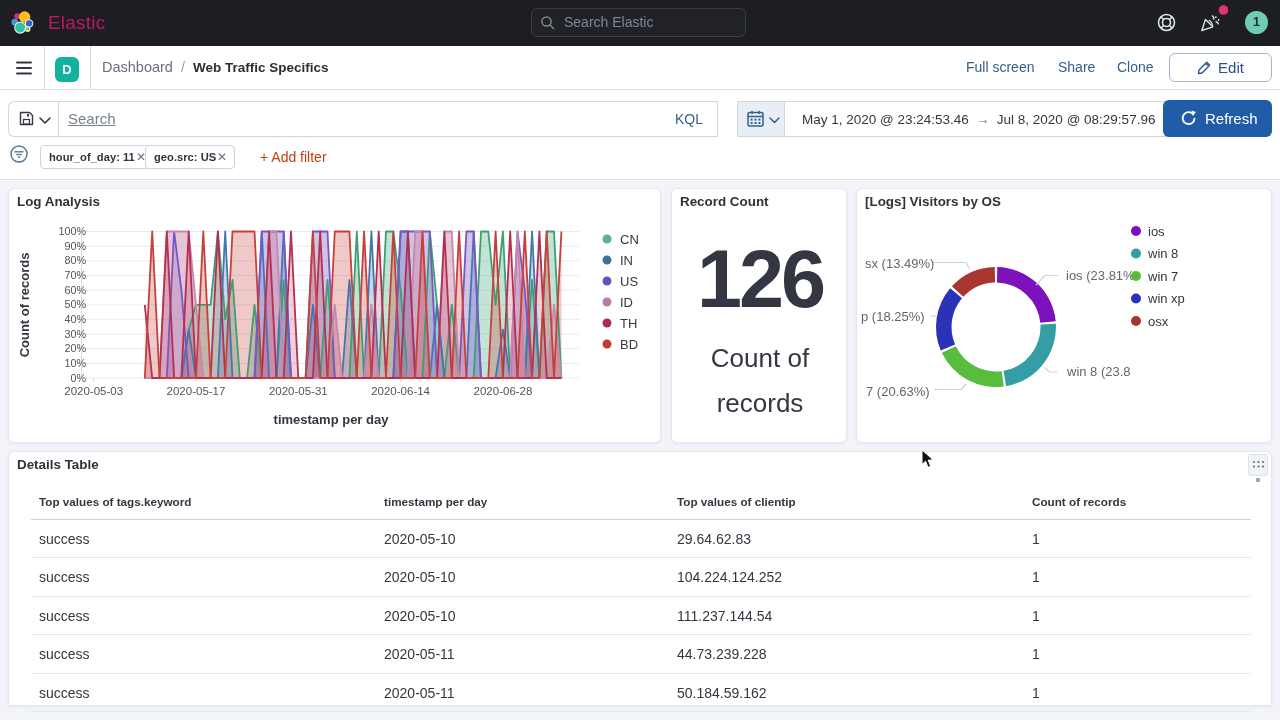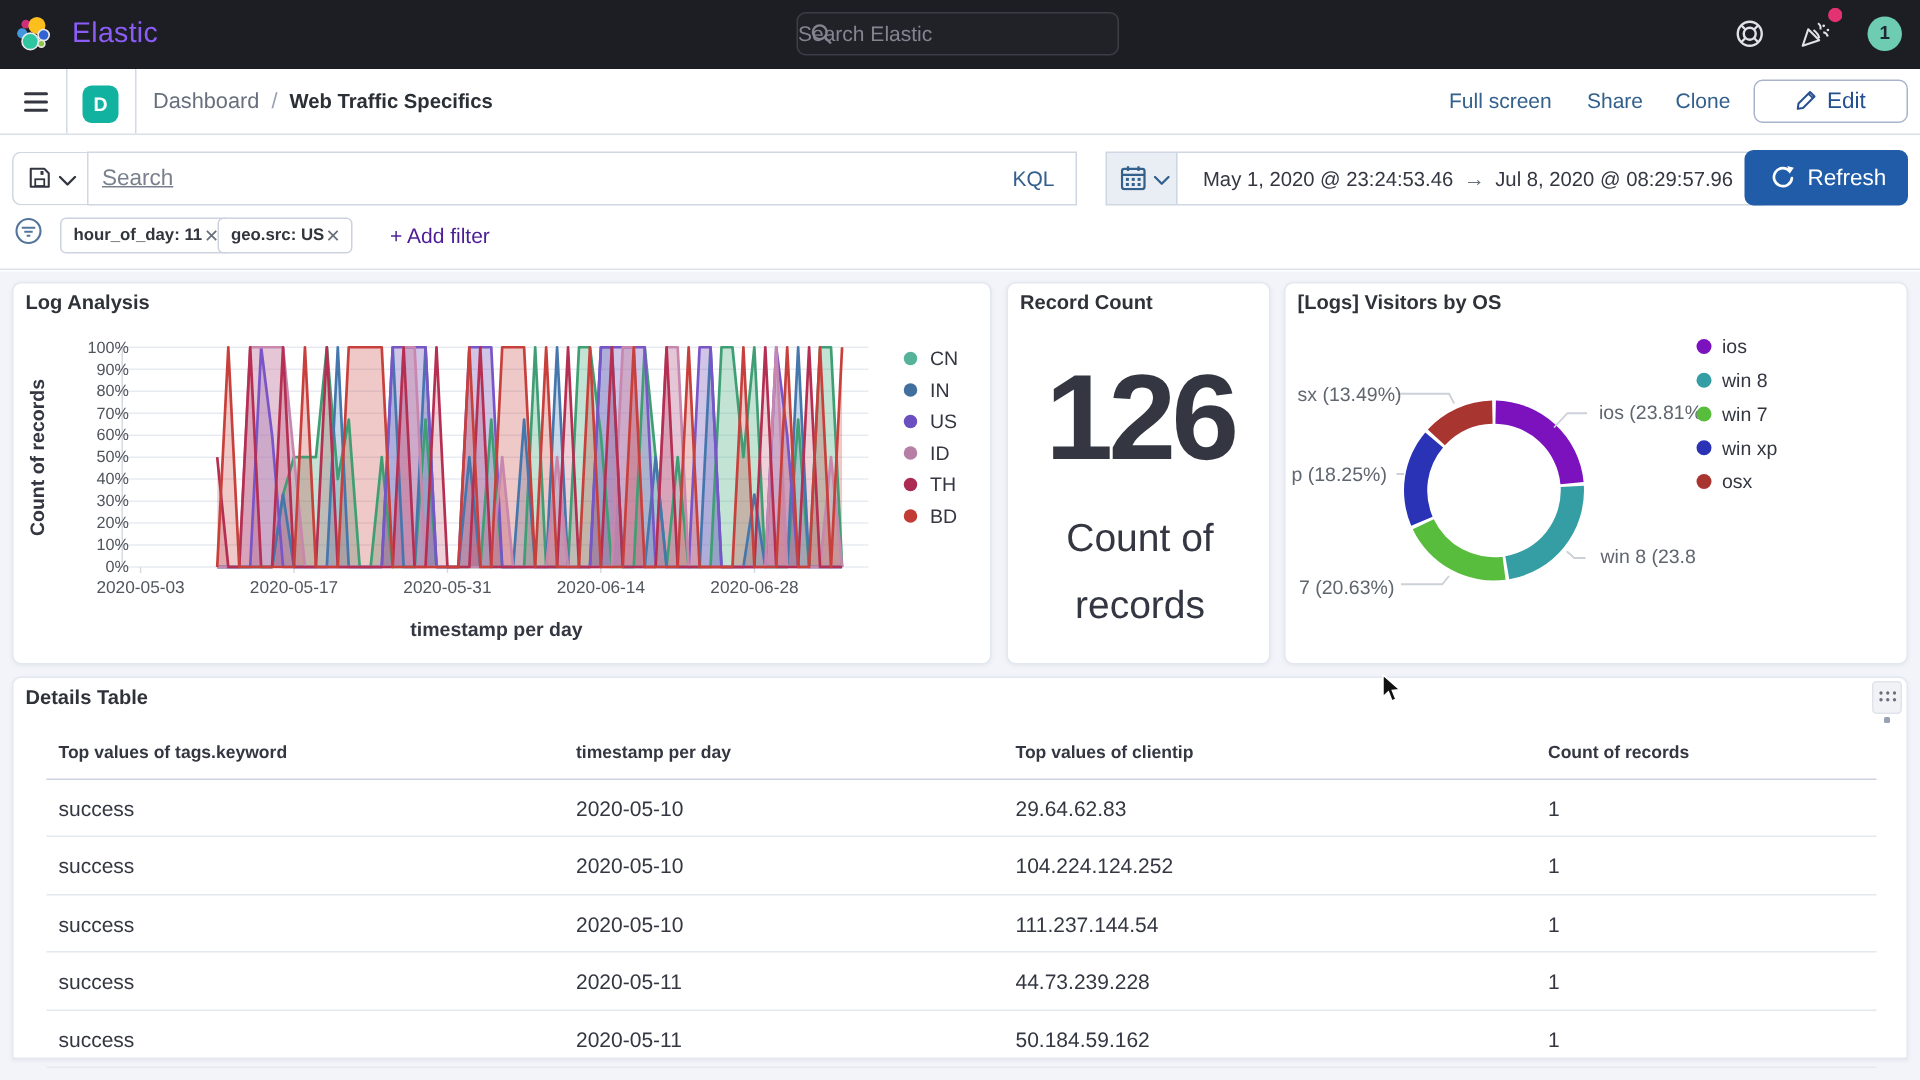--- a/index.html
+++ b/index.html
@@ -2,22 +2,22 @@
 <html><head>
 <meta charset="utf-8">
 <style>
   * { margin:0; padding:0; box-sizing:border-box; }
   html,body { width:1280px; height:720px; overflow:hidden; }
   body { font-family:"Liberation Sans", sans-serif; background:#fff; position:relative; }
   .abs { position:absolute; }
 
   
   #topbar { left:0; top:0; width:1280px; height:46px; background:#1d1e24; }
-  #brand { left:48px; top:0; height:46px; line-height:46px; color:#8b5cf6; font-size:19px; letter-spacing:.2px; }
-  #hsearch { left:531px; top:8px; width:215px; height:29px; background:#212228; border:1px solid #3b3e46; border-radius:6px; color:#818590; font-size:14px; line-height:27px; }
+  #brand { left:48px; top:0; height:46px; line-height:46px; color:#be185d; font-size:19px; letter-spacing:.2px; }
+  #hsearch { left:531px; top:8px; width:215px; height:29px; background:#212228; border:1px solid #3b3e46; border-radius:6px; color:#818590; font-size:14px; line-height:27px; padding-left:32px; }
 
   
   #navrow { left:0; top:46px; width:1280px; height:44px; background:#fff; border-bottom:1px solid #dadfe8; }
   .vsep { position:absolute; top:46px; height:43px; width:1px; background:#d3dae6; }
   #dbadge { left:55px; top:57px; width:24px; height:25px; background:#11b3a0; border-radius:6px; color:#fff; font-weight:700; font-size:13px; text-align:center; line-height:25px; }
   #crumbs { left:102px; top:46px; height:43px; line-height:43px; font-size:14.5px; color:#69707d; }
   #crumbs b { color:#2b2f36; font-weight:700; font-size:13.5px; }
   #crumbs .sl { color:#9aa2b1; padding:0 8px; }
   .hlink { top:46px; height:43px; line-height:43px; font-size:14px; color:#33608c; }
   #editbtn { left:1169px; top:53px; width:103px; height:29px; border:1px solid #a9b4cc; border-radius:6px; color:#24508f; font-size:15px; font-weight:500; text-align:center; line-height:27px; background:#fff; }
@@ -31,21 +31,21 @@
   #dpick { left:737px; top:101px; width:444px; height:36px; border:1px solid #cfd7e2; border-radius:0 6px 6px 0; background:#fff; }
   #dpick .cal { position:absolute; left:0; top:0; width:47px; height:34px; background:#e9edf4; border-right:1px solid #cfd7e2; }
   #dpick .dtxt { position:absolute; left:64px; top:0; line-height:34px; font-size:13.5px; color:#343741; white-space:nowrap; }
   #dpick .arr { color:#69707d; padding:0 7px; font-size:14px; }
   #refreshbtn { left:1163px; top:100px; width:109px; height:37px; background:#205ca8; border-radius:6px; color:#fff; font-size:15px; font-weight:500; }
   #refreshbtn span { position:absolute; left:42px; top:0; line-height:37px; }
 
   
   .pill { top:145px; height:24px; background:#fff; border:1px solid #ccd3df; border-radius:4px; font-size:11.2px; font-weight:700; color:#32353c; line-height:22px; padding:0 4px 0 8px; }
   .pill .x { position:absolute; right:7px; top:0; color:#69707d; font-weight:400; font-size:12px; }
-  #addfilter { left:260px; top:145px; height:24px; line-height:24px; color:#4c1d95; font-size:14px; }
+  #addfilter { left:260px; top:145px; height:24px; line-height:24px; color:#c2410c; font-size:14px; }
 
   
   #dash { left:0; top:181px; width:1280px; height:539px; background:#f2f4f9;padding-left:30px; }
   .panel { position:absolute; background:#fff; border:1px solid #e2e7f0; border-radius:6px; box-shadow:0 1px 3px rgba(120,130,150,0.10); }
   .ptitle { position:absolute; left:8px; top:5px; font-size:13.4px; font-weight:700; color:#2f3238; }
   #p1 { left:8px; top:7px; width:653px; height:255px; }
   #p2 { left:671px; top:7px; width:176px; height:255px; }
   #p3 { left:856px; top:7px; width:416px; height:255px; }
   #p4 { left:8px; top:270px; width:1264px; height:255px; border-radius:6px 6px 0 0; }
 

